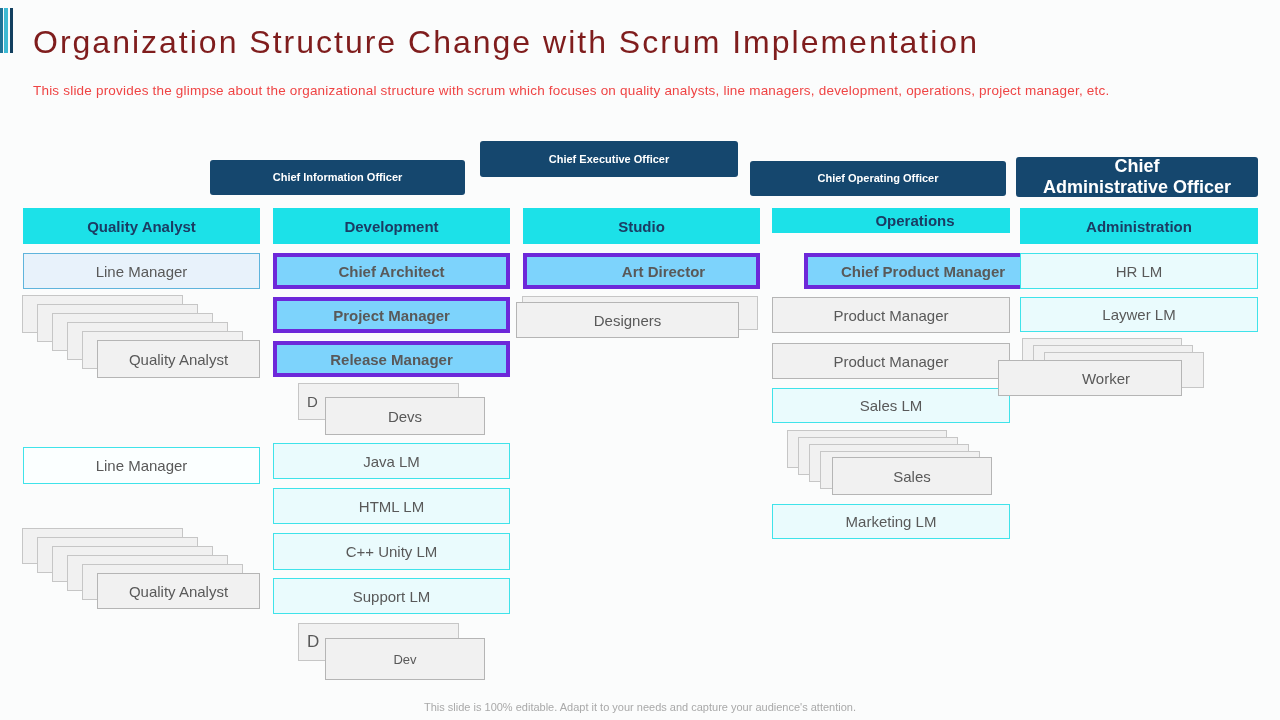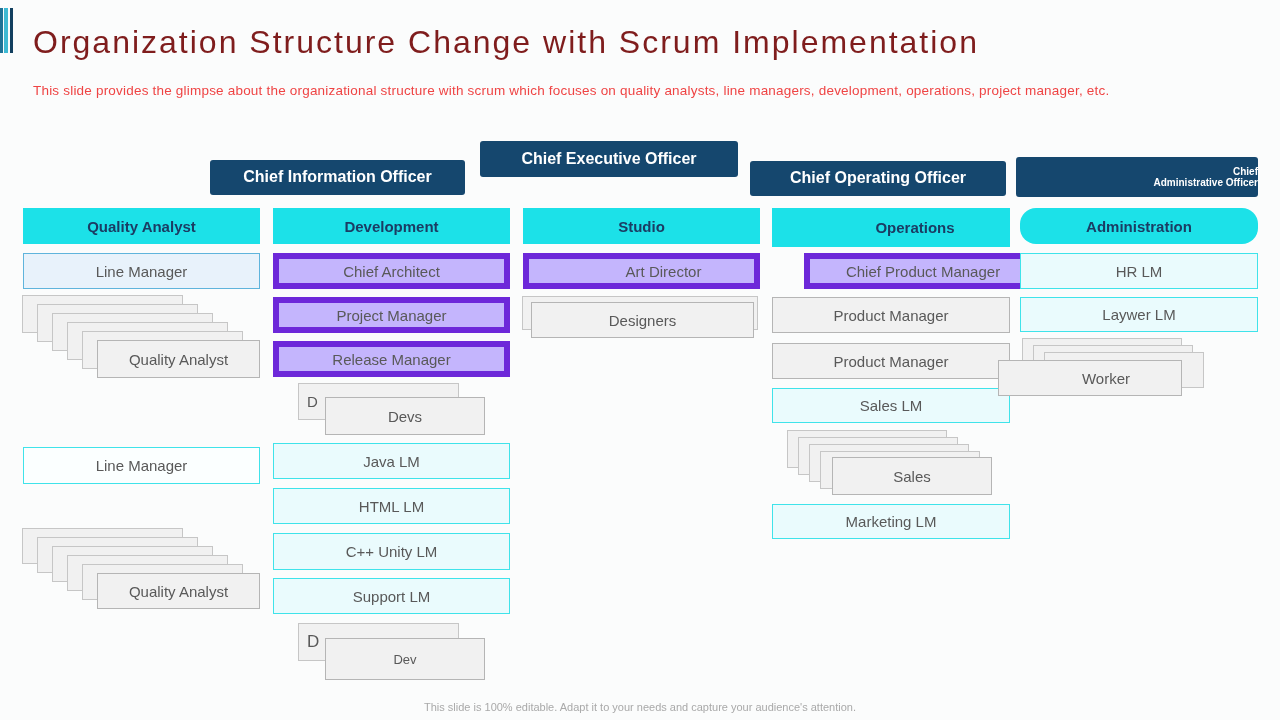--- a/index.html
+++ b/index.html
@@ -17,28 +17,28 @@
   .subtitle{
     position:absolute;left:33px;top:83px;width:1200px;
     font-size:13.5px;letter-spacing:0.2px;color:#ef4444;
   }
   .box{
     position:absolute;box-sizing:border-box;
     display:flex;align-items:center;justify-content:center;
     font-size:15px;color:#595959;text-align:center;
   }
   .chief{
-    background:#15476e;color:#ffffff;font-weight:bold;font-size:16px;
+    background:#15476e;color:#ffffff;font-weight:bold;font-size:11px;
     border-radius:3px;line-height:1.15;
   }
-  .chief.small{font-size:10px;align-items:flex-end;}
+  .chief.small{font-size:18px;}
   .col-header{
     background:#1ce1e8;color:#1b3c63;font-weight:bold;font-size:15px;
   }
-  .style-blue{background:#c4b5fd;border:6px solid #6d28d9;}
+  .style-blue{background:#7dd3fc;border:4px solid #6d28d9;font-weight:bold;}
   .style-blue-soft{background:#e8f2fb;border:1px solid #5fb4dc;}
   .style-cyan{background:#eafbfd;border:1px solid #3fe3ea;}
   .style-white-cyan{background:#fbffff;border:1px solid #3fe3ea;}
   .style-gray{background:#f1f1f1;border:1px solid #b5b5b5;}
   .stack-back{
     position:absolute;box-sizing:border-box;
     background:#f1f1f1;border:1px solid #c6c6c6;
     display:flex;align-items:center;justify-content:flex-start;
     padding-left:8px;font-size:15px;color:#595959;
   }
@@ -64,22 +64,22 @@
 <div class="box chief" style="left:480px;top:141px;width:258px;height:36px;">Chief Executive Officer</div>
 <div class="box chief" style="left:750px;top:161px;width:256px;height:35px;">Chief Operating Officer</div>
 <div class="box chief small" style="left:1016px;top:157px;width:242px;height:40px;flex-direction:column;">
   <span>Chief</span>
   <span>Administrative Officer</span>
 </div>
 
 <div class="box col-header" style="left:23px;top:208px;width:237px;height:36px;">Quality Analyst</div>
 <div class="box col-header" style="left:273px;top:208px;width:237px;height:36px;">Development</div>
 <div class="box col-header" style="left:523px;top:208px;width:237px;height:36px;">Studio</div>
-<div class="box col-header" style="left:772px;top:208px;width:238px;height:39px;padding-left:48px;">Operations</div>
-<div class="box col-header" style="left:1020px;top:208px;width:238px;height:36px;border-radius:16px;">Administration</div>
+<div class="box col-header" style="left:772px;top:208px;width:238px;height:25px;padding-left:48px;">Operations</div>
+<div class="box col-header" style="left:1020px;top:208px;width:238px;height:36px;">Administration</div>
 
 <div class="box style-blue-soft" style="left:23px;top:253px;width:237px;height:36px;">Line Manager</div>
 <div class="stack-back" style="left:22px;top:295px;width:161px;height:38px;"></div>
 <div class="stack-back" style="left:37px;top:304px;width:161px;height:38px;"></div>
 <div class="stack-back" style="left:52px;top:313px;width:161px;height:38px;"></div>
 <div class="stack-back" style="left:67px;top:322px;width:161px;height:38px;"></div>
 <div class="stack-back" style="left:82px;top:331px;width:161px;height:38px;"></div>
 <div class="box style-gray" style="left:97px;top:340px;width:163px;height:38px;">Quality Analyst</div>
 <div class="box style-white-cyan" style="left:23px;top:447px;width:237px;height:37px;">Line Manager</div>
 <div class="stack-back" style="left:22px;top:528px;width:161px;height:36px;"></div>
@@ -96,21 +96,21 @@
 <div class="box style-gray" style="left:325px;top:397px;width:160px;height:38px;text-align:center;">Devs</div>
 <div class="box style-cyan" style="left:273px;top:443px;width:237px;height:36px;">Java LM</div>
 <div class="box style-cyan" style="left:273px;top:488px;width:237px;height:36px;">HTML LM</div>
 <div class="box style-cyan" style="left:273px;top:533px;width:237px;height:37px;">C++ Unity LM</div>
 <div class="box style-cyan" style="left:273px;top:578px;width:237px;height:36px;">Support LM</div>
 <div class="stack-back" style="left:298px;top:623px;width:161px;height:38px;font-size:17px;">D</div>
 <div class="box style-gray big-label" style="left:325px;top:638px;width:160px;height:42px;">Dev</div>
 
 <div class="box style-blue" style="left:523px;top:253px;width:237px;height:36px;padding-left:44px;">Art Director</div>
 <div class="stack-back" style="left:522px;top:296px;width:236px;height:34px;"></div>
-<div class="box style-gray" style="left:531px;top:302px;width:223px;height:36px;">Designers</div>
+<div class="box style-gray" style="left:516px;top:302px;width:223px;height:36px;">Designers</div>
 
 <div class="box style-blue" style="left:768px;top:253px;width:238px;height:36px;margin-left:36px;">Chief Product Manager</div>
 <div class="box style-gray" style="left:772px;top:297px;width:238px;height:36px;">Product Manager</div>
 <div class="box style-gray" style="left:772px;top:343px;width:238px;height:36px;">Product Manager</div>
 <div class="box style-cyan" style="left:772px;top:388px;width:238px;height:35px;">Sales LM</div>
 <div class="stack-back" style="left:787px;top:430px;width:160px;height:38px;"></div>
 <div class="stack-back" style="left:798px;top:437px;width:160px;height:38px;"></div>
 <div class="stack-back" style="left:809px;top:444px;width:160px;height:38px;"></div>
 <div class="stack-back" style="left:820px;top:451px;width:160px;height:38px;"></div>
 <div class="box style-gray" style="left:832px;top:457px;width:160px;height:38px;">Sales</div>

